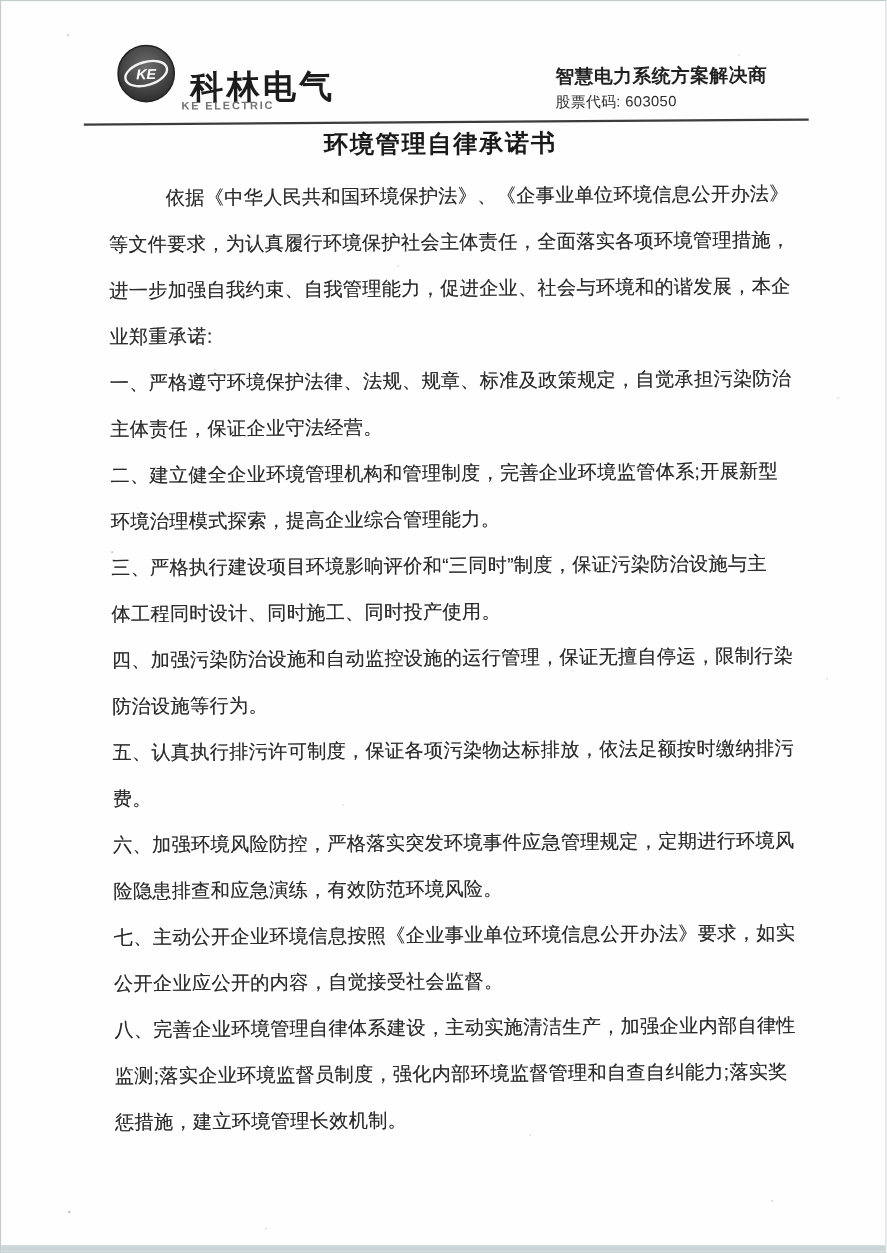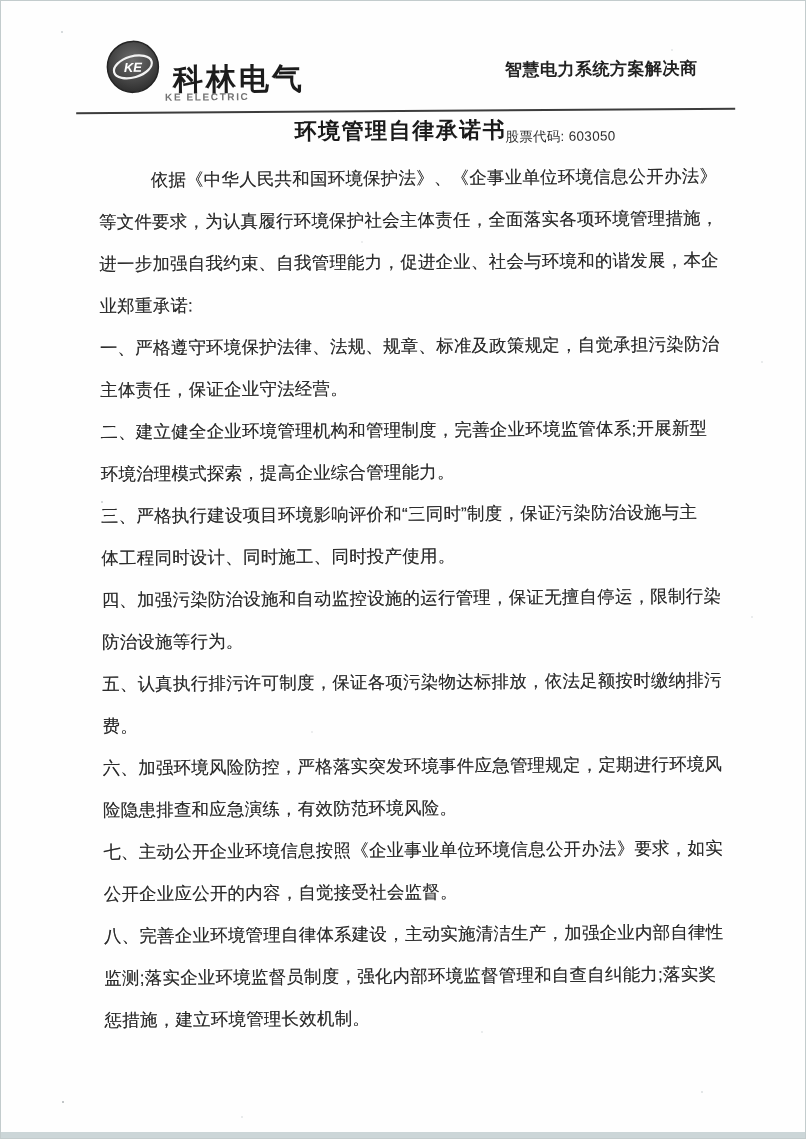--- a/index.html
+++ b/index.html
@@ -27,21 +27,21 @@
   .brand-en{
     position:absolute;left:167px;top:89px;
     font-size:10px;font-weight:600;letter-spacing:1.6px;color:#737373;
   }
   .tagline{
     position:absolute;left:507px;top:58px;
     font-size:17px;font-weight:600;letter-spacing:0.5px;color:#222;
   }
   .stock{
     position:absolute;left:507px;top:84px;
-    font-size:13.5px;font-weight:400;color:#2e2e2e;letter-spacing:0.3px;margin-top:44px;
+    font-size:13.5px;font-weight:400;color:#2e2e2e;letter-spacing:0.3px;
   }
   .rule{
     position:absolute;left:78px;top:109px;width:659px;height:2px;
     background:#3c3c3c;
   }
   .doc-title{
     position:absolute;left:0;right:0;top:115px;
     text-align:center;
     font-size:22px;font-weight:600;letter-spacing:1.5px;color:#1a1a1a;
     margin:0;

